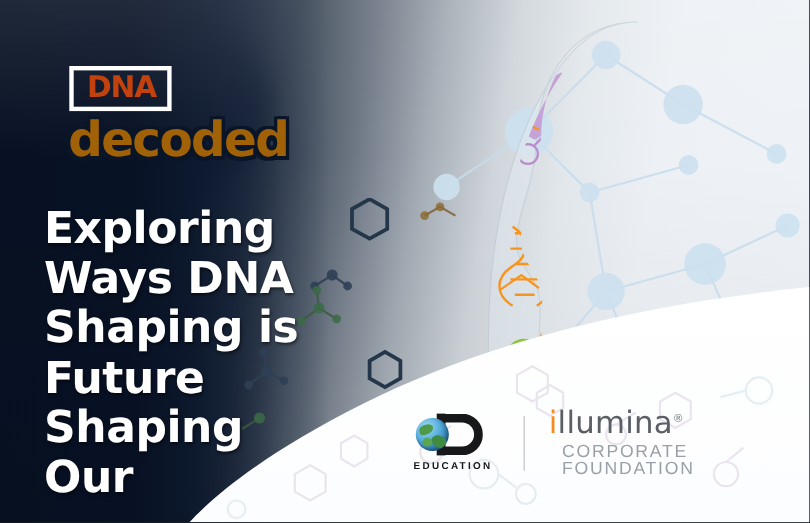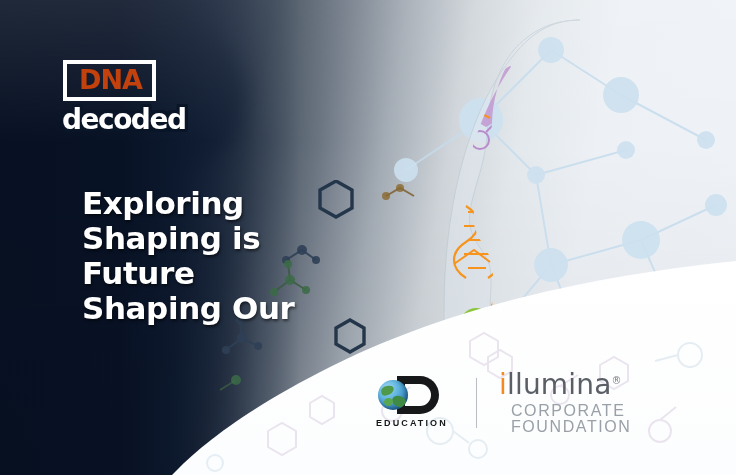--- a/index.html
+++ b/index.html
@@ -75,45 +75,44 @@
     font-size:27px;
     letter-spacing:-1px;
     color:#c2410c;
     display:block;
   }
   .logo-decoded{
     position:absolute;
     left:-1px;top:46px;
     font-family:"DejaVu Sans","Liberation Sans",sans-serif;
     font-weight:700;
-    font-size:28px;
+    font-size:44px;
     letter-spacing:-1.5px;
-    color:#ffffff;
+    color:#a16207;
     line-height:1;
     text-shadow:
        -3px 0 0 #0b1navy;
   }
   .logo-decoded{
     text-shadow:
       -3px -3px 0 #0a1528, 0 -3px 0 #0a1528, 3px -3px 0 #0a1528,
       -3px  0   0 #0a1528, 3px  0   0 #0a1528,
       -3px  3px 0 #0a1528, 0  3px 0 #0a1528, 3px  3px 0 #0a1528;
   }
 
   
   .headline{
     position:absolute;left:40px;top:186px;width:250px;
     color:#fff;
     font-family:"DejaVu Sans","Liberation Sans",sans-serif;
     font-weight:700;
-    font-size:31px;
+    font-size:40px;
     line-height:1.13;
     letter-spacing:-.4px;
     text-shadow:1px 2px 3px rgba(0,0,0,.55);
-    margin-left:42px;
   }
 
   
   .footer-logos{
     position:absolute;left:374px;top:371px;
     display:flex;align-items:center;gap:0;
   }
   .de-logo{position:relative;width:78px;height:58px;}
   .de-mark{position:relative;width:78px;height:40px;}
   .globe{
@@ -509,20 +508,21 @@
 
   <div class="logo">
     <div class="logo-box">
       <span class="dna">DNA</span>
     </div>
     <div class="logo-decoded">decoded</div>
   </div>
 
   <div class="headline">
     <div>Exploring</div>
+    <div>Ways DNA</div>
     <div>Shaping is</div>
     <div>Future</div>
     <div>Shaping Our</div>
   </div>
 
   <div class="footer-logos">
 
     <div class="de-logo">
       <div class="de-mark">
         <div class="d-stem"></div>

